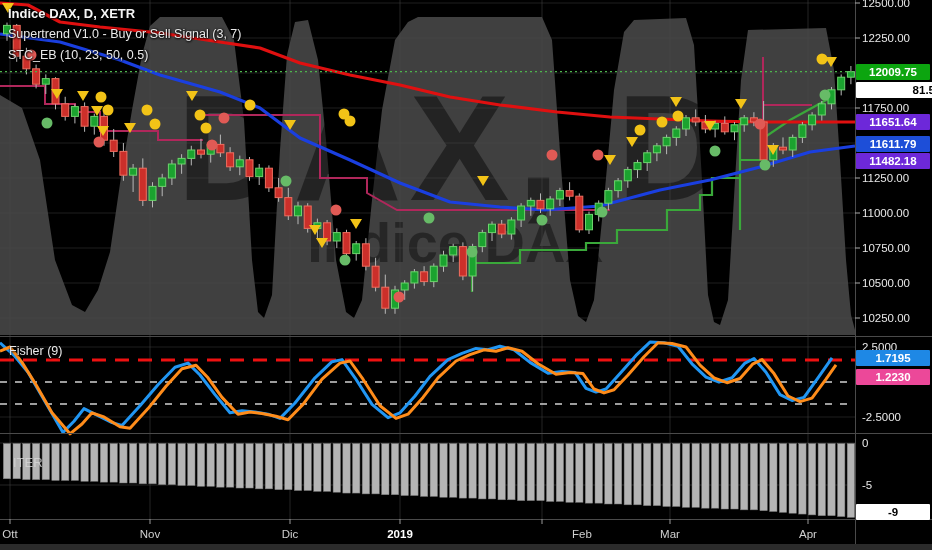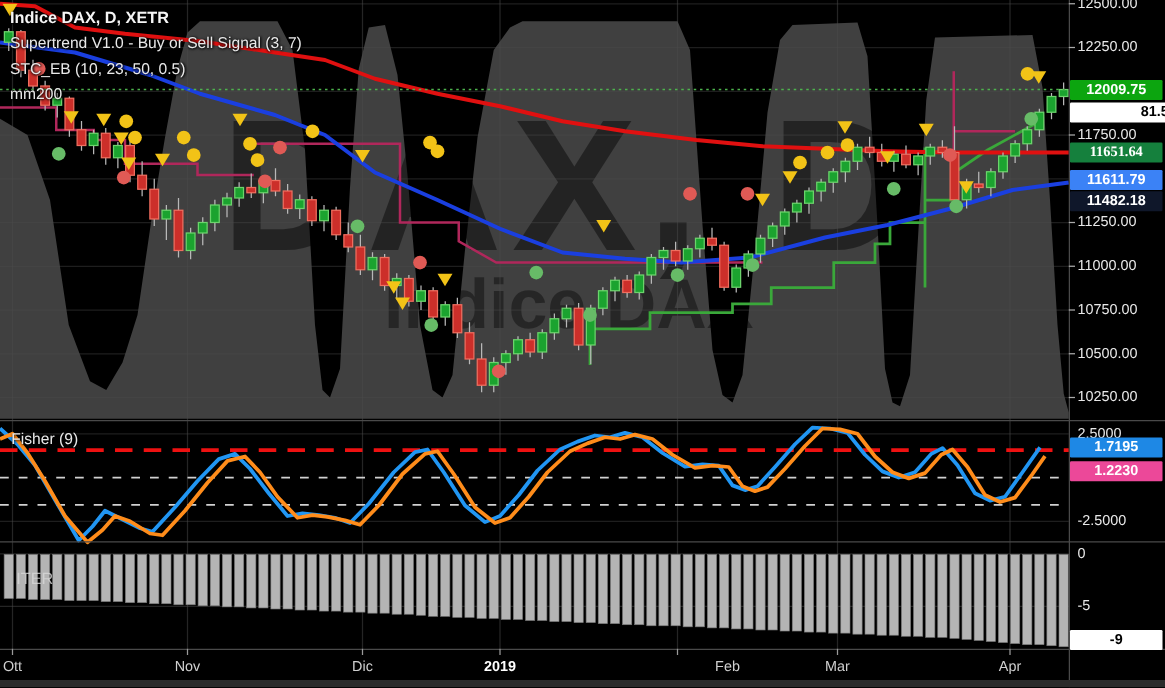--- a/index.html
+++ b/index.html
@@ -571,44 +571,43 @@
       <line x1="855" y1="213" x2="860" y2="213" stroke="#aaa"></line>
       <line x1="855" y1="248" x2="860" y2="248" stroke="#aaa"></line>
       <line x1="855" y1="283" x2="860" y2="283" stroke="#aaa"></line>
       <line x1="855" y1="318" x2="860" y2="318" stroke="#aaa"></line>
     </svg>
 
   <div class="legend">
     <div class="t">Indice DAX, D, XETR</div>
     <div class="l">Supertrend V1.0 - Buy or Sell Signal (3, 7)</div>
     <div class="l">STC_EB (10, 23, 50, 0.5)</div>
-    <div class="l">mm200</div>
   </div>
 
   <div id="fisherLegend">Fisher (9)</div>
   <div id="filterLegend">ITER</div>
 
   <div id="axisLayer">
       <div class="ptick" style="top: 3px;">12500.00</div>
       <div class="ptick" style="top: 38px;">12250.00</div>
       <div class="ptick" style="top: 108px;">11750.00</div>
       <div class="ptick" style="top: 178px;">11250.00</div>
       <div class="ptick" style="top: 213px;">11000.00</div>
       <div class="ptick" style="top: 248px;">10750.00</div>
       <div class="ptick" style="top: 283px;">10500.00</div>
       <div class="ptick" style="top: 318px;">10250.00</div>
       <div class="ptick" style="top: 347px;">2.5000</div>
       <div class="ptick" style="top: 417px;">-2.5000</div>
       <div class="ptick" style="top: 443px;">0</div>
       <div class="ptick" style="top: 485px;">-5</div>
       <div class="badge" style="top: 72px; background: rgb(12, 165, 15); color: rgb(255, 255, 255);">12009.75</div>
       <div class="badge" style="top: 90px; background: rgb(255, 255, 255); color: rgb(0, 0, 0); padding-left: 34px;">81.52</div>
-      <div class="badge" style="top: 122px; background: #15803d; color: rgb(255, 255, 255); font-family: Liberation Serif, serif;">11651.64</div>
-      <div class="badge" style="top: 144px; background: #3b82f6; color: rgb(255, 255, 255);">11611.79</div>
-      <div class="badge" style="top: 161px; background: #0f172a; color: rgb(255, 255, 255);">11482.18</div>
+      <div class="badge" style="top: 122px; background: #6d28d9; color: rgb(255, 255, 255);">11651.64</div>
+      <div class="badge" style="top: 144px; background: #1d4ed8; color: rgb(255, 255, 255);">11611.79</div>
+      <div class="badge" style="top: 161px; background: #6d28d9; color: rgb(255, 255, 255);">11482.18</div>
       <div class="badge" style="top: 358px; background: rgb(30, 136, 229); color: rgb(255, 255, 255);">1.7195</div>
       <div class="badge" style="top: 377px; background: #ec4899; color: rgb(255, 255, 255);">1.2230</div>
       <div class="badge" style="top: 512px; background: rgb(255, 255, 255); color: rgb(0, 0, 0);">-9</div>
     </div>
   <div id="monthLayer">
       <div class="mon" style="left: 10px;">Ott</div>
       <div class="mon" style="left: 150px;">Nov</div>
       <div class="mon" style="left: 290px;">Dic</div>
       <div class="mon b" style="left: 400px;">2019</div>
       <div class="mon" style="left: 542px; margin-left: 40px;">Feb</div>

